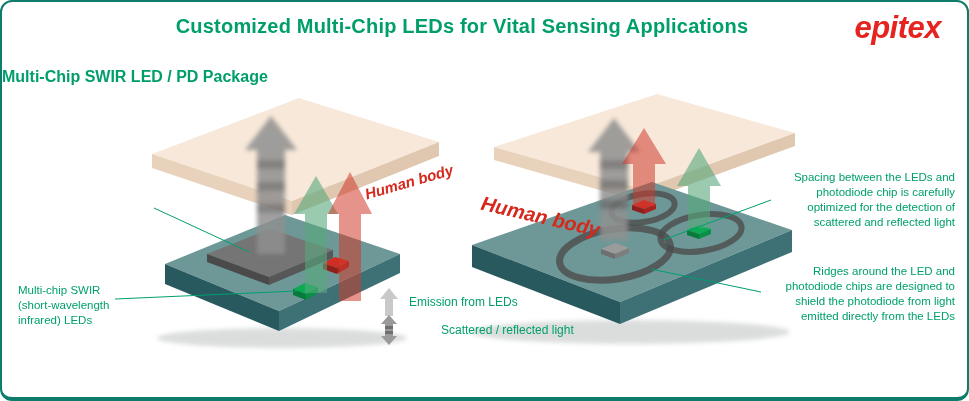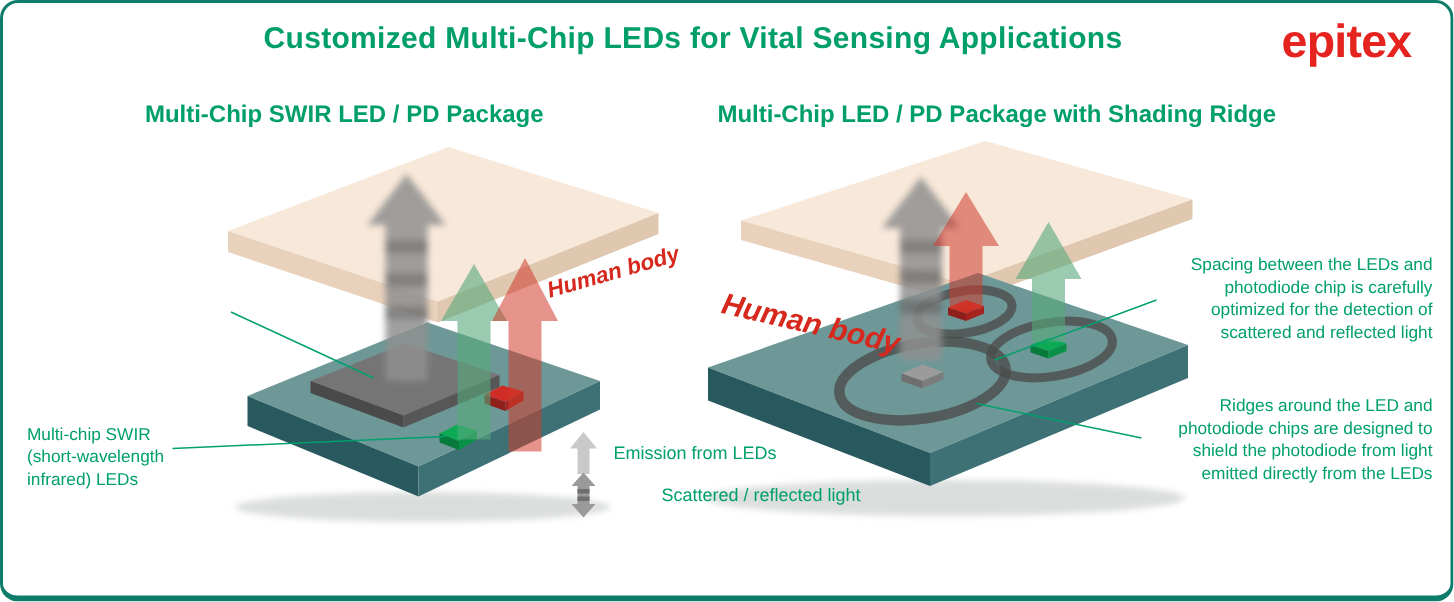--- a/index.html
+++ b/index.html
@@ -9,24 +9,24 @@
     background:#ffffff; border:2px solid #0e7c6b; border-bottom-width:4px;
     border-radius:12px; overflow:hidden;padding-left:25px;
   }
   .art { position:absolute; left:0; top:0; width:969px; height:401px; pointer-events:none; }
   .title {
     position:absolute; top:13px; left:0; width:920px; text-align:center;
     font-size:20px; font-weight:bold; color:#009e6b; letter-spacing:0.2px;
   }
   .logo {
     position:absolute; top:8px; right:26px;
-    font-size:31px; font-weight:bold; color:#e5231f; letter-spacing:-0.5px;
+    font-size:31px; font-weight:bold; color:#e5231f; letter-spacing:-0.5px;font-style:italic;
   }
   .heading { position:absolute; top:66px; font-size:16px; font-weight:bold; color:#009e6b; }
-  .heading.left  { left:0;   width:455px; text-align:center; }
+  .heading.left  { left:0;   width:455px; text-align:left; }
   .heading.right { left:440px; width:445px; text-align:center; }
   .label {
     position:absolute; color:#00a06d; font-size:11.5px; line-height:1.3;
     white-space:pre-line;
   }
   .label.l1 { left:16px; top:186px; width:160px; }
   .label.l2 { left:16px; top:281px; width:140px; }
   .label.r1 { right:12px; top:168px; width:200px; text-align:right; }
   .label.r2 { right:12px; top:262px; width:205px; text-align:right; }
   .human-body {
@@ -150,21 +150,20 @@
       <line x1="113" y1="297" x2="295" y2="289"></line>
       <line x1="769" y1="198" x2="661" y2="238"></line>
       <line x1="759" y1="290" x2="649" y2="267"></line>
     </g>
   </svg>
 
   <div class="title">Customized Multi-Chip LEDs for Vital Sensing Applications</div>
   <div class="logo">epitex</div>
 
   <div class="heading left">Multi-Chip SWIR LED / PD Package</div>
-  <div class="heading right">Multi-Chip LED / PD Package with Shading Ridge</div>
 
   <div class="label l2">Multi-chip SWIR
 (short-wavelength
 infrared) LEDs</div>
 
   <div class="human-body hb-left">Human body</div>
   <div class="human-body hb-right">Human body</div>
 
   <div class="label r2">Ridges around the LED and
 photodiode chips are designed to

